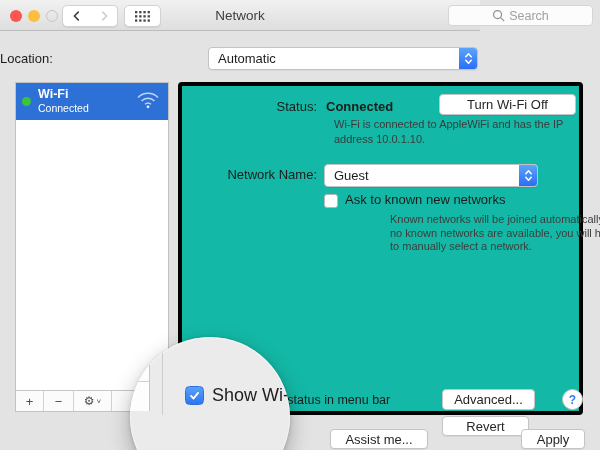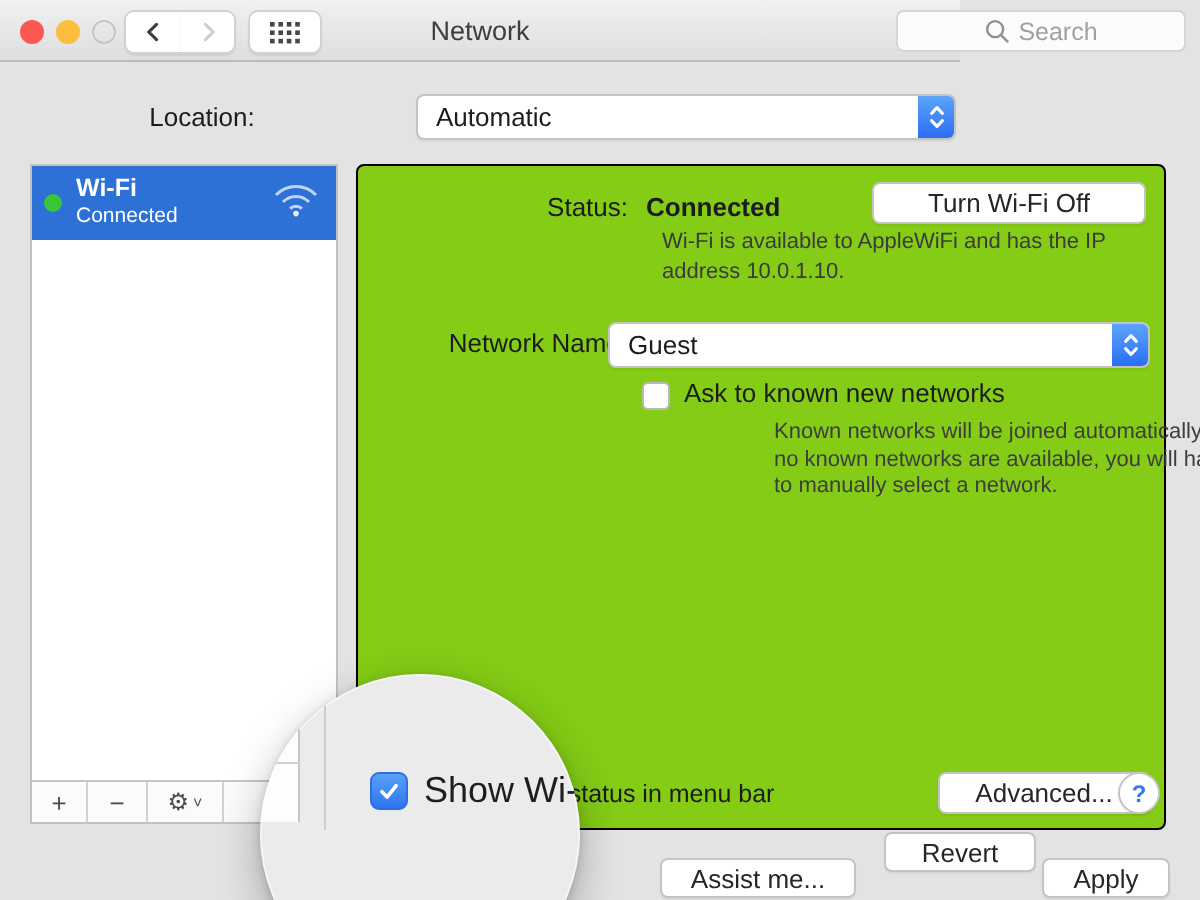--- a/index.html
+++ b/index.html
@@ -34,21 +34,21 @@
   }
   #search-field {
     position:absolute; left:448px; top:5px; width:145px; height:21px;
     background:#fcfcfc; border:1px solid #d5d5d5; border-radius:4px;
     display:flex; align-items:center; justify-content:center; gap:4px;
     color:#a0a0a0; font-size:12.5px;
   }
   
   #location-label {
     position:absolute; left:0; top:51px; width:202px;
-    text-align:center; font-size:13px; line-height:16px;
+    text-align:left; font-size:13px; line-height:16px;
   }
   .popup {
     position:absolute; background:#fff; border:1px solid #c3c3c3; border-radius:4px;
     font-size:13px; display:flex; align-items:center; height:23px;
     box-shadow:0 1px 1px rgba(0,0,0,.05);
   }
   .popup .val { padding-left:9px; flex:1; }
   .popup .cap {
     width:18px; align-self:stretch; margin:0; border-radius:0 3px 3px 0;
     background:linear-gradient(#5ba4fa,#2a6ef5);
@@ -76,55 +76,55 @@
     position:absolute; top:0; height:20px; border-right:1px solid #d2d2d2;
     display:flex; align-items:center; justify-content:center;
     font-size:13px; color:#4d4d4d;
   }
   #btn-add { left:0; width:28px; }
   #btn-remove { left:28px; width:30px; }
   #btn-gear { left:58px; width:38px; font-size:12px; gap:2px; }
   
   #pane {
     position:absolute; left:178px; top:82px; width:405px; height:333px;
-    background:#84cc16; border:1px solid #000000; border-radius:4px;
+    background:#14b8a6; border:4px solid #000000; border-radius:4px;
   }
   .rlabel { position:absolute; left:0; width:135px; text-align:right; font-size:13px; line-height:16px; }
   #status-label { top:13px; }
   #status-value { position:absolute; left:144px; top:13px; font-size:13px; font-weight:bold; line-height:16px; }
   .btn {
     background:#fff; border:1px solid #c4c4c4; border-radius:4px;
     box-shadow:0 1px 1px rgba(0,0,0,.06);
     font-size:13px; color:#262626; text-align:center;
     display:flex; align-items:center; justify-content:center;
   }
   #turn-off-btn { position:absolute; left:257px; top:8px; width:137px; height:21px; }
   #status-desc {
     position:absolute; left:152px; top:31px; width:250px;
     font-size:11px; line-height:15px; color:#3b3b3b;
   }
   #network-label { top:81px; }
-  #network-select { left:125px; top:78px; width:271px; }
+  #network-select { left:142px; top:78px; width:214px; }
   .checkbox {
     position:absolute; width:14px; height:14px; background:#fff;
     border:1px solid #b9b9b9; border-radius:3px;
   }
   .checkbox.checked {
     background:linear-gradient(#58a1f8,#2e75f2); border-color:#2e6fe0;
     display:flex; align-items:center; justify-content:center;
   }
   #ask-checkbox { left:142px; top:108px; }
   #ask-label { position:absolute; left:163px; top:106px; font-size:13px; line-height:16px; }
   #ask-note {
     position:absolute; left:164px; top:127px; width:238px;
     font-size:11px; line-height:13.5px; color:#3d3d3d;margin-left:44px;
   }
   #menubar-checkbox { left:18px; top:308px; }
   #menubar-label { position:absolute; left:38px; top:306px; font-size:12.5px; line-height:16px; white-space:nowrap; }
-  #advanced-btn { position:absolute; left:290px; top:303px; width:106px; height:21px; }
+  #advanced-btn { position:absolute; left:260px; top:303px; width:93px; height:21px; }
   #help-btn {
     position:absolute; left:380px; top:303px; width:21px; height:21px;
     border-radius:50%; background:#fff; border:1px solid #c4c4c4;
     box-shadow:0 1px 1px rgba(0,0,0,.06);
     font-size:12px; font-weight:bold; color:#3478f6;
     display:flex; align-items:center; justify-content:center;
   }
   
   #loupe {
     position:absolute; left:130px; top:337px; width:160px; height:160px;
@@ -139,21 +139,21 @@
   #loupe-toolbar-line { position:absolute; left:0; top:44px; width:20px; border-top:1px solid #cfcfcf; }
   #loupe-pane-edge { position:absolute; left:32px; top:0; height:78px; border-left:1px solid #cccccc; }
   #loupe-checkbox {
     position:absolute; left:55px; top:49px; width:19px; height:19px;
     background:linear-gradient(#58a1f8,#2e75f2); border:1px solid #2e6fe0; border-radius:4.5px;
     display:flex; align-items:center; justify-content:center;
   }
   #loupe-label { position:absolute; left:82px; top:47px; font-size:18px; line-height:22px; color:#1e1e1e; white-space:nowrap; }
   
   #assist-btn { position:absolute; left:330px; top:429px; width:98px; height:20px; }
-  #revert-btn { position:absolute; left:442px; top:416px; width:76px; height:20px; }
+  #revert-btn { position:absolute; left:442px; top:416px; width:87px; height:20px; }
   #apply-btn  { position:absolute; left:521px; top:429px; width:64px; height:20px; }
   .gear-chevron { font-size:8px; color:#4d4d4d; }
 </style>
 </head>
 <body>
 
 <div id="titlebar">
   <span class="tl" id="tl-close"></span>
   <span class="tl" id="tl-min"></span>
   <span class="tl" id="tl-zoom"></span>
@@ -232,21 +232,21 @@
         <span>⚙</span>
         <span class="gear-chevron">˅</span>
       </div>
   </div>
 </div>
 
 <div id="pane">
   <div class="rlabel" id="status-label">Status:</div>
   <div id="status-value">Connected</div>
   <div class="btn" id="turn-off-btn">Turn Wi-Fi Off</div>
-  <div id="status-desc">Wi-Fi is available to AppleWiFi and has the IP address 10.0.1.10.</div>
+  <div id="status-desc">Wi-Fi is connected to AppleWiFi and has the IP address 10.0.1.10.</div>
 
   <div class="rlabel" id="network-label">Network Name:</div>
   <div class="popup" id="network-select">
     <span class="val">Guest</span>
     <span class="cap">
       <svg width="9" height="15" viewBox="0 0 10 16">
           <path d="M2 6 L5 2.8 L8 6" stroke="#fff" stroke-width="1.7" fill="none" stroke-linecap="round" stroke-linejoin="round"></path>
           <path d="M2 10 L5 13.2 L8 10" stroke="#fff" stroke-width="1.7" fill="none" stroke-linecap="round" stroke-linejoin="round"></path>
         </svg>
     </span>

